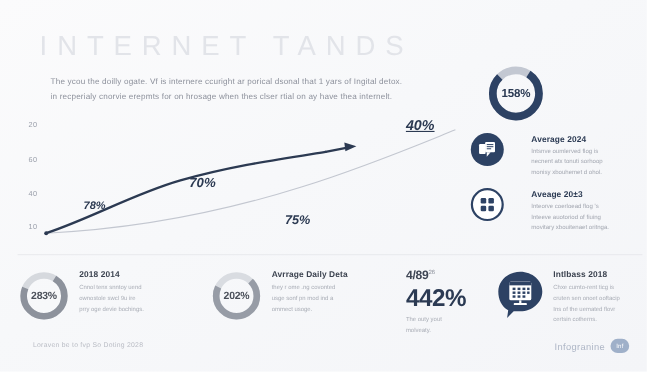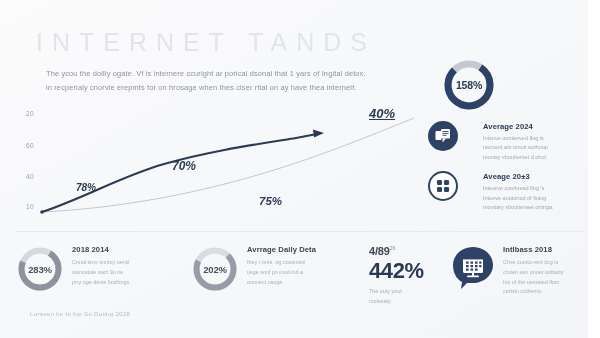--- a/index.html
+++ b/index.html
@@ -389,14 +389,18 @@
           <div>Chxe cumto-rent ticg is</div>
           <div>cruten sen onoet ooftacip</div>
           <div>Ins of the uemated flovr</div>
           <div>certsin cotherns.</div>
         </div>
       </div>
     </div>
   </div>
 
   <div class="foot-note">Loraven be to fvp So Doting 2028</div>
+  <div class="brand">
+    <span class="brand-name">Infogranine</span>
+    <span class="brand-badge">Inf</span>
+  </div>
 
 </div>
 
 </body></html>

